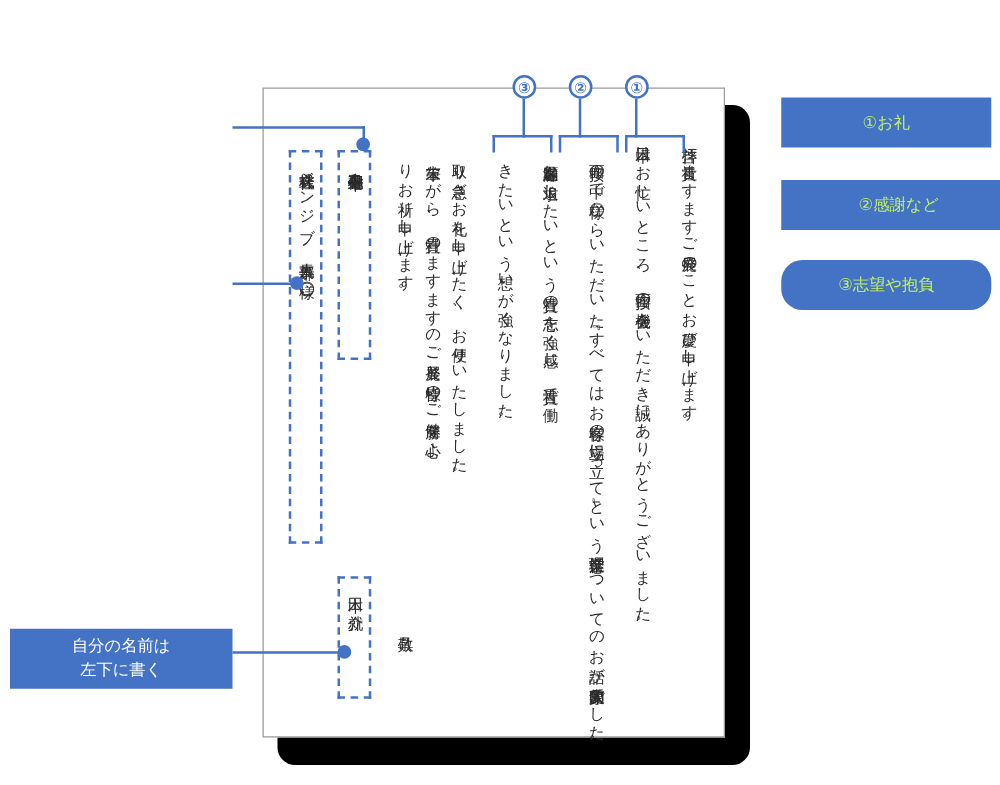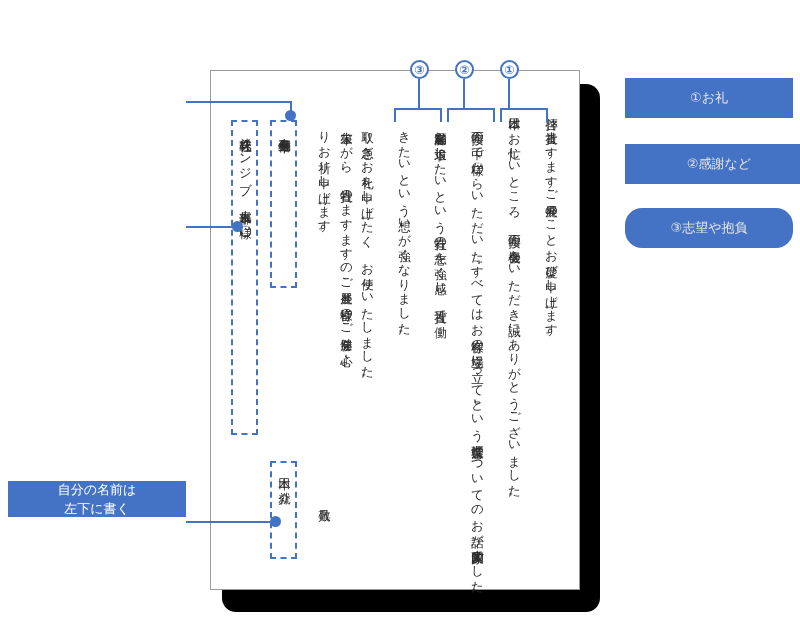--- a/index.html
+++ b/index.html
@@ -56,21 +56,21 @@
     text-align:center;
     font-size:13px;
     line-height:1.5;
     font-family:"DejaVu Sans",sans-serif;
     white-space:pre-line;
   }
   
   .rbox{
     position:absolute;
     background:#4472C4;
-    color:#e5e5e5;
+    color:#bef264;
     display:flex;align-items:center;justify-content:center;
     text-align:center;
     font-size:13px;
     font-family:"DejaVu Sans",sans-serif;
   }
 
   
   .hline{position:absolute;height:2px;background:#4472C4;}
   .vline{position:absolute;width:2px;background:#4472C4;}
   .dot{position:absolute;width:11px;height:11px;border-radius:50%;background:#4472C4;}
@@ -152,21 +152,21 @@
   <div class="stem" style="left:508px;top:79px;height:31px;"></div>
   <div class="bracket" style="left:500px;top:108px;width:48px;height:14px;"></div>
 
   <div class="hline" style="left:186px;top:101px;width:106px;"></div>
   <div class="vline" style="left:290px;top:101px;height:14px;"></div>
   <div class="dot" style="left:285px;top:110px;"></div>
 
   <div class="hline" style="left:186px;top:226px;width:52px;"></div>
   <div class="dot" style="left:232px;top:221px;"></div>
 
-  <div class="abox" style="left:8px;top:481px;width:178px;height:36px;">自分の名前は
+  <div class="abox" style="left:8px;top:503px;width:178px;height:48px;">自分の名前は
 左下に書く</div>
   <div class="hline" style="left:186px;top:521px;width:91px;"></div>
   <div class="dot" style="left:270px;top:516px;"></div>
 
   <div class="rbox" style="left:625px;top:78px;width:168px;height:40px;">①お礼</div>
   <div class="rbox" style="left:625px;top:144px;width:188px;height:40px;">②感謝など</div>
   <div class="rbox" style="left:625px;top:208px;width:168px;height:40px;border-radius:17px;">③志望や抱負</div>
 
 </div>
 

